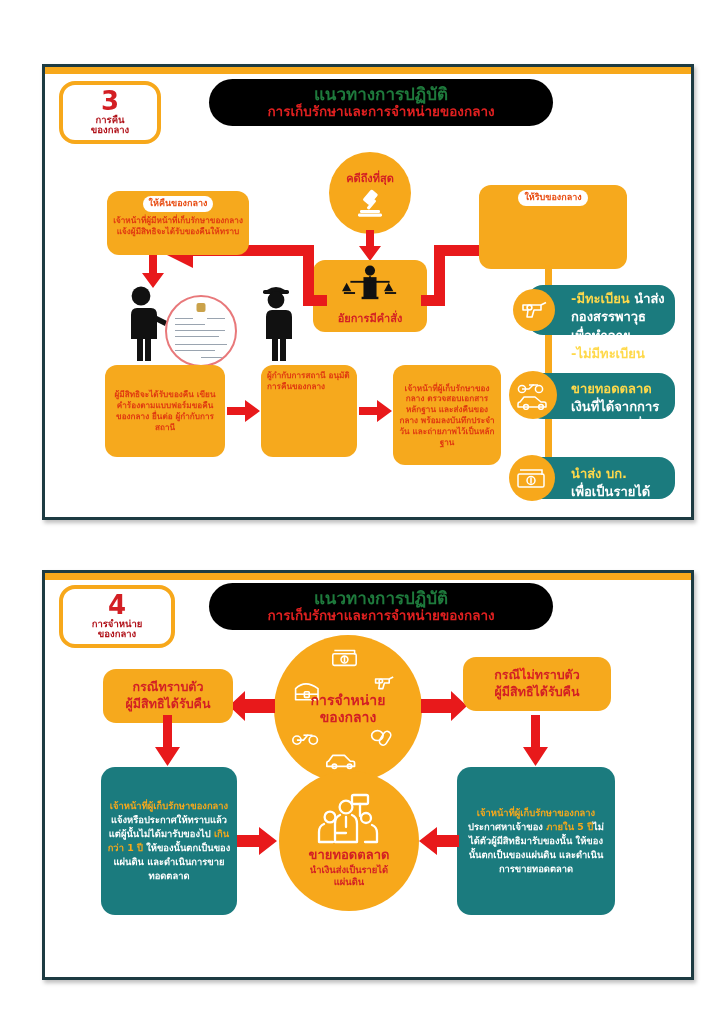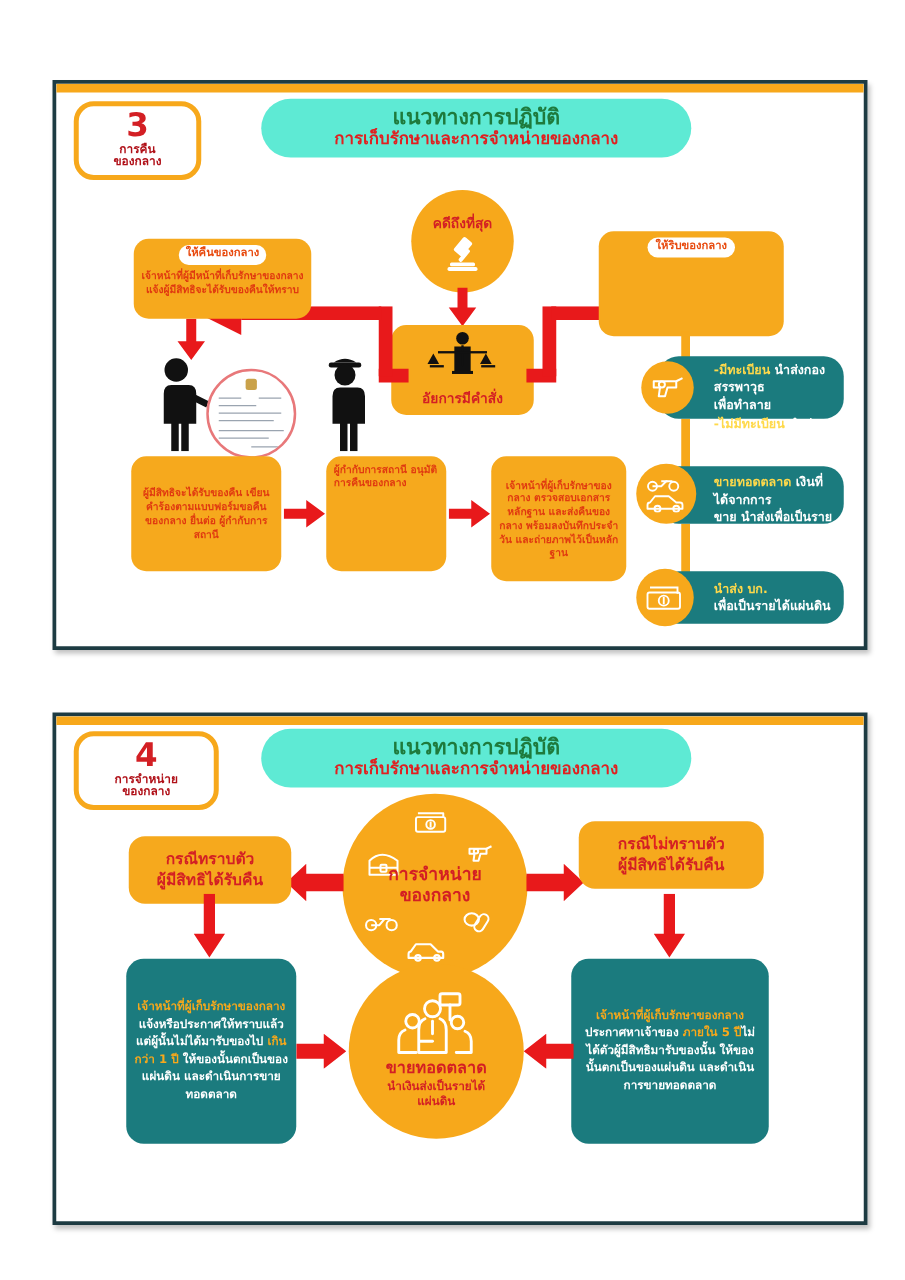--- a/index.html
+++ b/index.html
@@ -38,21 +38,21 @@
   }
   .step-badge .num {
     font-size: 26px; font-weight: bold; color: #d31f24; display:block; letter-spacing:0;
   }
   .step-badge .cap {
     font-size: 9.5px; color: #b01018; font-weight: bold; display:block; white-space: nowrap;
   }
 
   .title-pill {
     position: absolute;
-    background: #5eead4;
+    background: #000000;
     border-radius: 26px;
     text-align: center;
     padding: 6px 22px 7px;
     line-height: 1.12;
   }
   .title-pill .t1 { display:block; font-size: 17px; font-weight: bold; color: #1e7a3c; }
   .title-pill .t2 { display:block; font-size: 13.5px; font-weight: bold; color: #e02020; }
 
   .obox {
     position: absolute;
@@ -88,21 +88,21 @@
     text-align: center;
     box-sizing: border-box;
   }
   .circle .ctitle { color:#d31f24; font-weight:bold; }
 
   .tealbox {
     position: absolute;
     background: #1b7b7e;
     border-radius: 16px;
     color: #ffffff;
-    font-size: 10px;
+    font-size: 13px;
     line-height: 1.42;
     font-weight: bold;
     box-sizing: border-box;
   }
   .hl-y { color: #ffd94a; }
   .hl-o { color: #f7a81b; }
   .hl-r { color: #e02020; margin-top: 17px; }
 
   .iconcircle {
     position: absolute;

